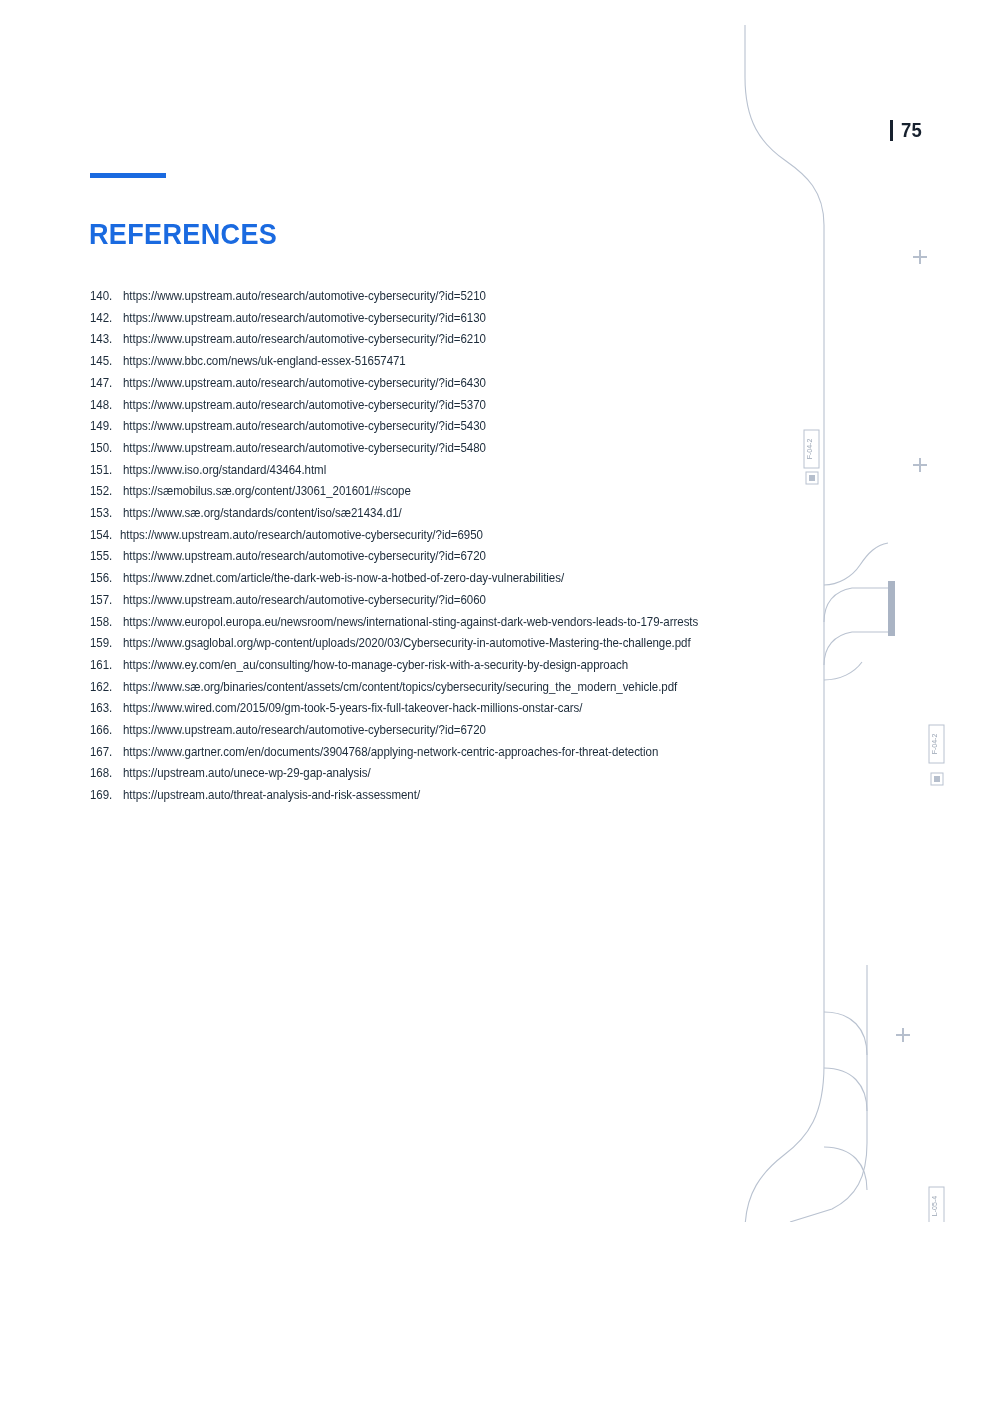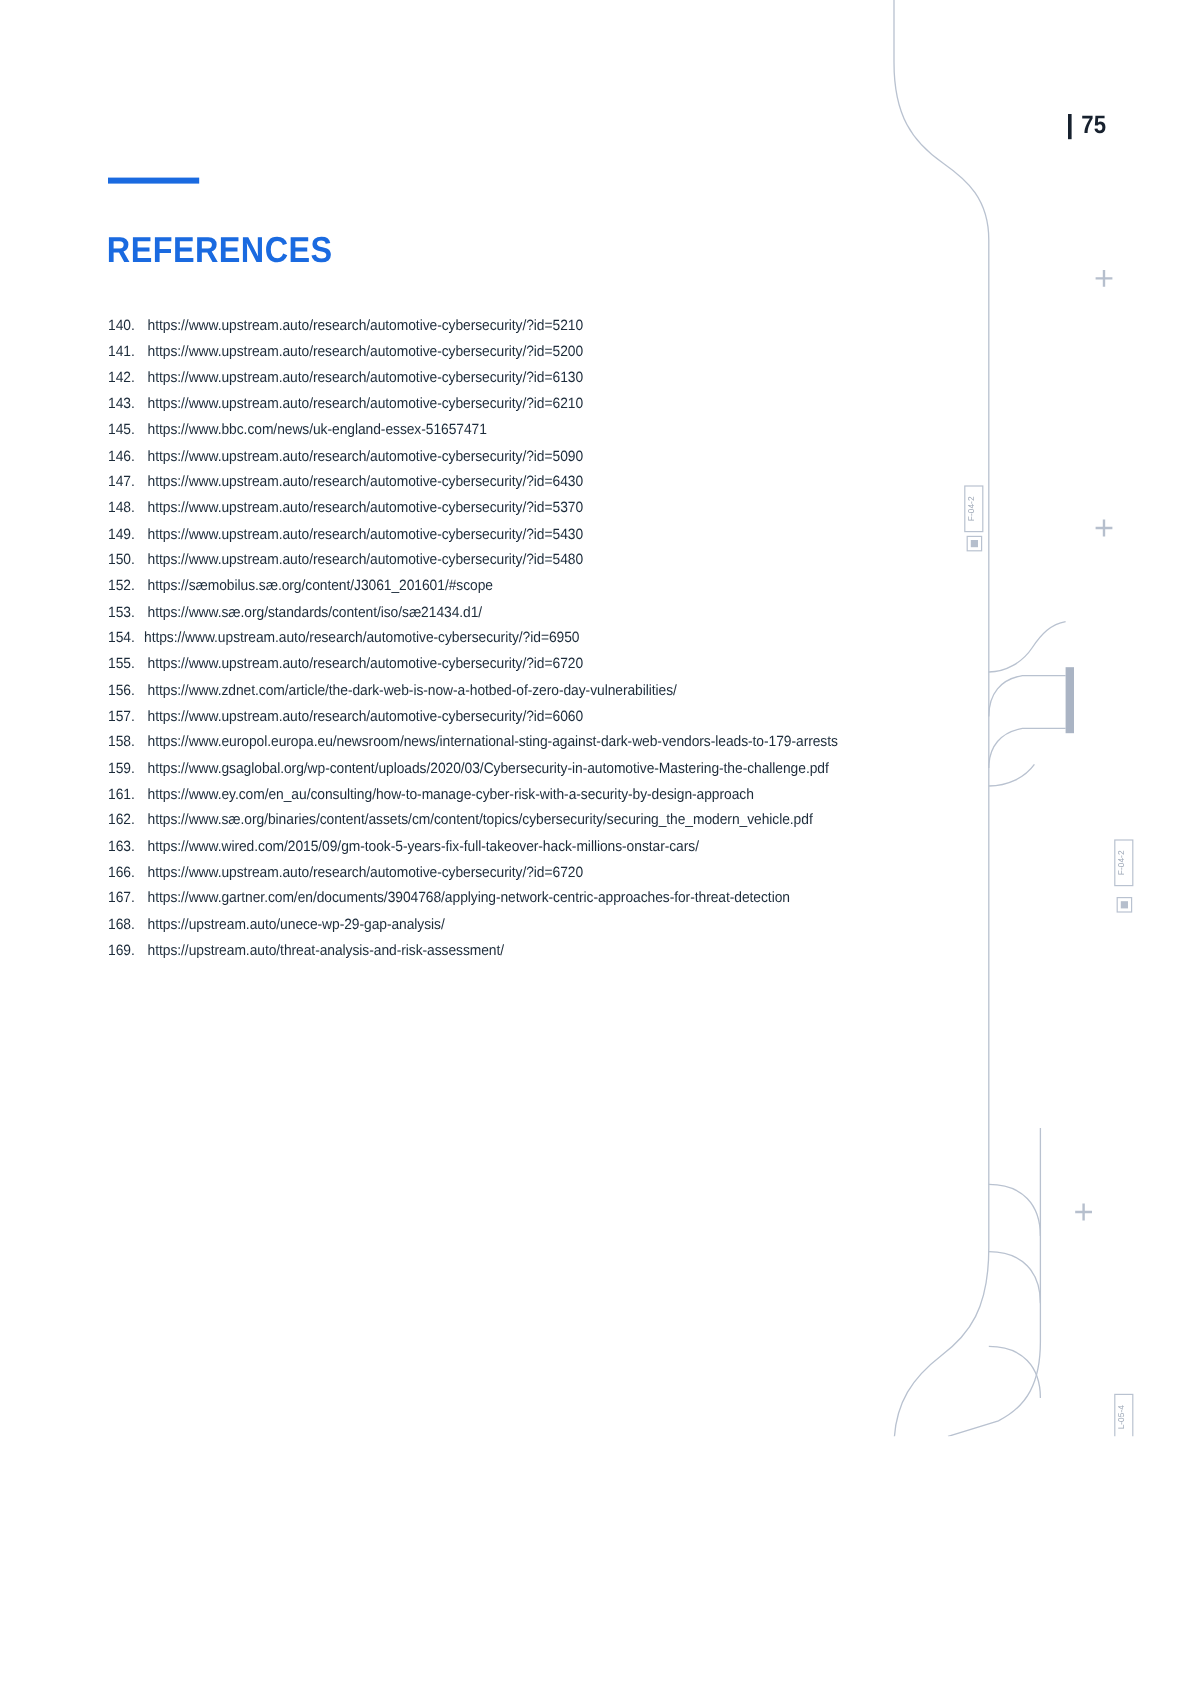--- a/index.html
+++ b/index.html
@@ -9,20 +9,21 @@
   }
   body {
     font-family: "Liberation Sans", sans-serif;
   }
   .page {
     position: relative;
     width: 992px;
     height: 1197px;
     overflow: hidden;
     background: #ffffff;
+    margin-top: 25px;
   }
 
   
   .blueprint {
     position: absolute;
     top: 0;
     left: 0;
     width: 992px;
     height: 1403px;
     pointer-events: none;
@@ -169,56 +170,52 @@
 
   <div class="accent-rule"></div>
   <h1 class="page-title">REFERENCES</h1>
 
   <div class="reference-list">
       <div class="reference-item">
         <span class="reference-number">140.</span>
         <span class="reference-url">https://www.upstream.auto/research/automotive-cybersecurity/?id=5210</span>
       </div>
       <div class="reference-item">
-        <span class="reference-number">141.</span>
-        <span class="reference-url">https://www.upstream.auto/research/automotive-cybersecurity/?id=5200</span>
-      </div>
-      <div class="reference-item">
         <span class="reference-number">142.</span>
         <span class="reference-url">https://www.upstream.auto/research/automotive-cybersecurity/?id=6130</span>
       </div>
       <div class="reference-item">
         <span class="reference-number">143.</span>
         <span class="reference-url">https://www.upstream.auto/research/automotive-cybersecurity/?id=6210</span>
       </div>
       <div class="reference-item">
         <span class="reference-number">145.</span>
         <span class="reference-url">https://www.bbc.com/news/uk-england-essex-51657471</span>
       </div>
       <div class="reference-item">
-        <span class="reference-number">146.</span>
-        <span class="reference-url">https://www.upstream.auto/research/automotive-cybersecurity/?id=5090</span>
-      </div>
-      <div class="reference-item">
         <span class="reference-number">147.</span>
         <span class="reference-url">https://www.upstream.auto/research/automotive-cybersecurity/?id=6430</span>
       </div>
       <div class="reference-item">
         <span class="reference-number">148.</span>
         <span class="reference-url">https://www.upstream.auto/research/automotive-cybersecurity/?id=5370</span>
       </div>
       <div class="reference-item">
         <span class="reference-number">149.</span>
         <span class="reference-url">https://www.upstream.auto/research/automotive-cybersecurity/?id=5430</span>
       </div>
       <div class="reference-item">
         <span class="reference-number">150.</span>
         <span class="reference-url">https://www.upstream.auto/research/automotive-cybersecurity/?id=5480</span>
       </div>
       <div class="reference-item">
+        <span class="reference-number">151.</span>
+        <span class="reference-url">https://www.iso.org/standard/43464.html</span>
+      </div>
+      <div class="reference-item">
         <span class="reference-number">152.</span>
         <span class="reference-url">https://sæmobilus.sæ.org/content/J3061_201601/#scope</span>
       </div>
       <div class="reference-item">
         <span class="reference-number">153.</span>
         <span class="reference-url">https://www.sæ.org/standards/content/iso/sæ21434.d1/</span>
       </div>
       <div class="reference-item">
         <span class="reference-number tight">154.</span>
         <span class="reference-url">https://www.upstream.auto/research/automotive-cybersecurity/?id=6950</span>

